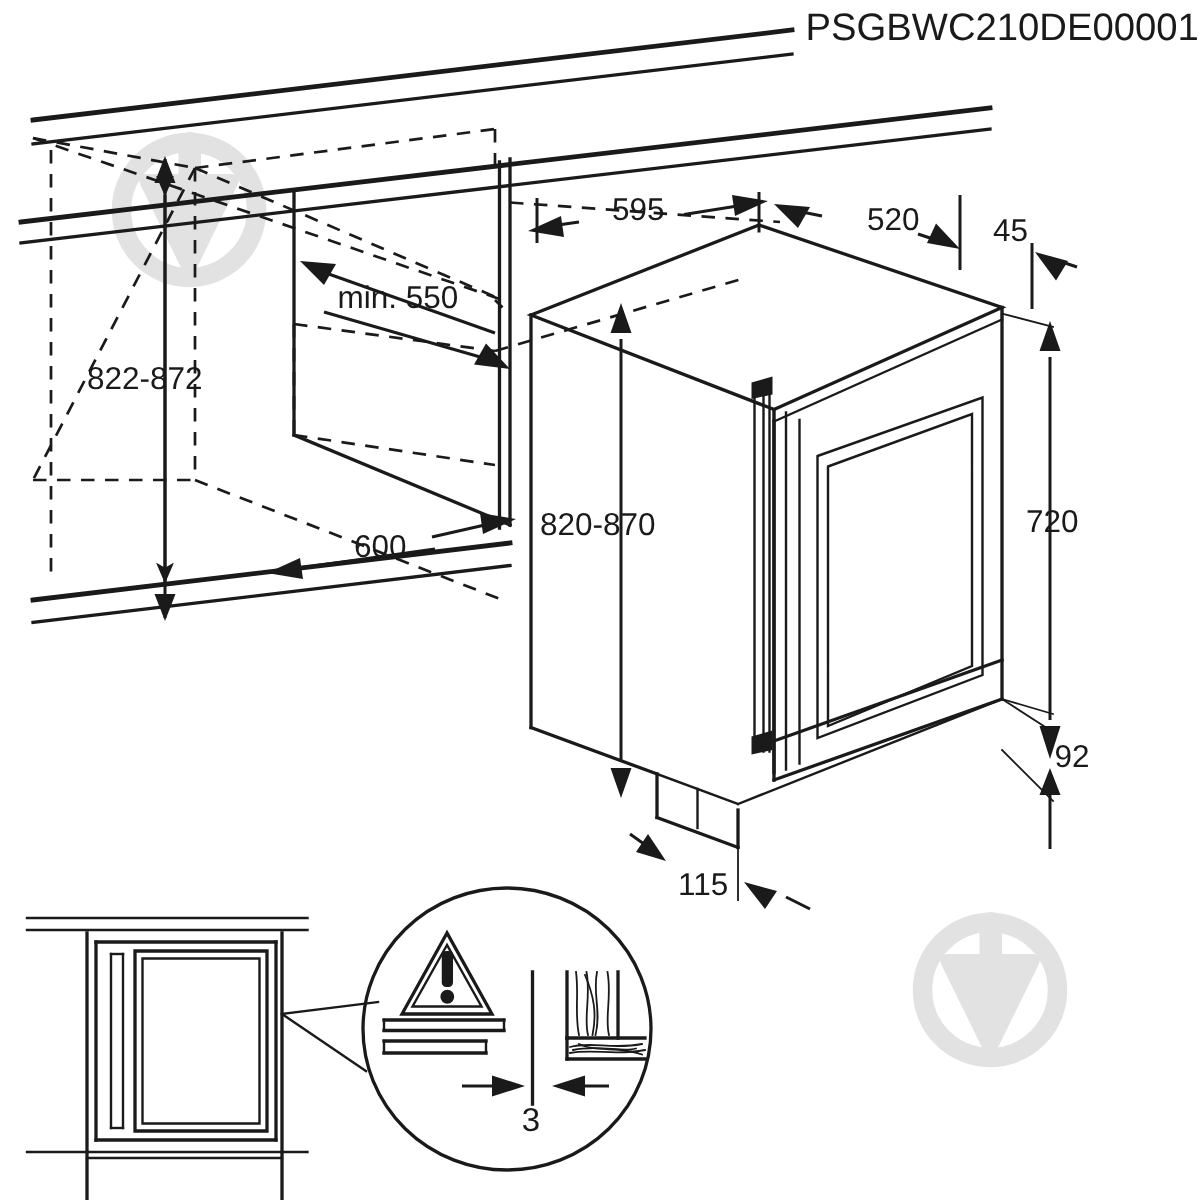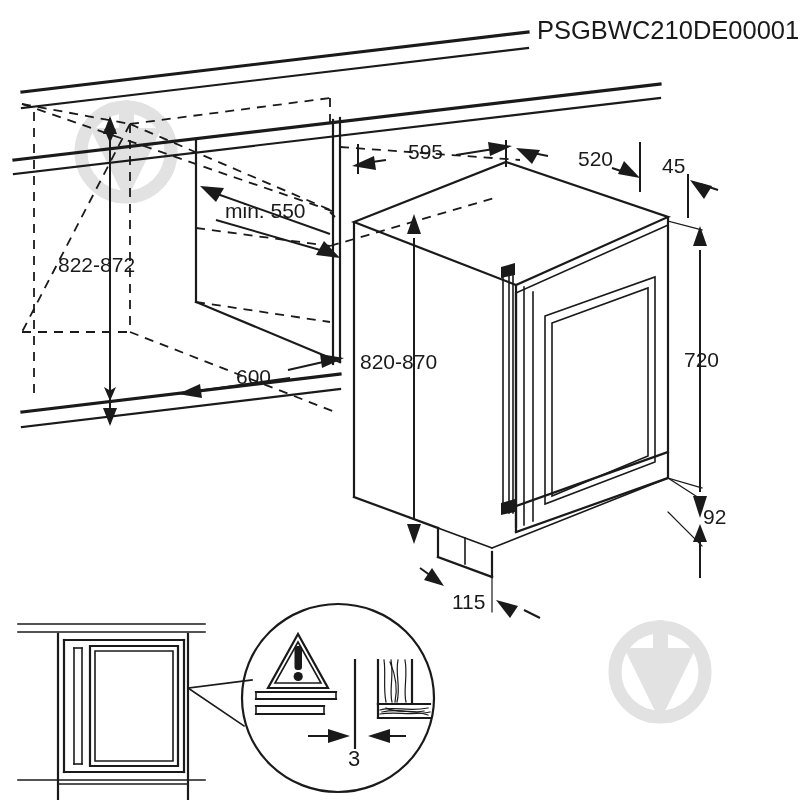--- a/index.html
+++ b/index.html
@@ -9,21 +9,21 @@
   }
   body {
     width: 800px;
     height: 800px;
     position: relative;
     font-family: "Liberation Sans", sans-serif;
     overflow: hidden;
   }
   #drawing-root {
     position: absolute;
-    left: 0; top: 12px;
+    left: 0; top: 0;
     width: 800px;
     height: 580px;
   }
   svg.sheet {
     display: block;
     width: 800px;
     height: 800px;
   }
   .ln        { stroke: #1a1a1a; fill: none; stroke-linecap: square; }
   .thin      { stroke-width: 1.6; }

